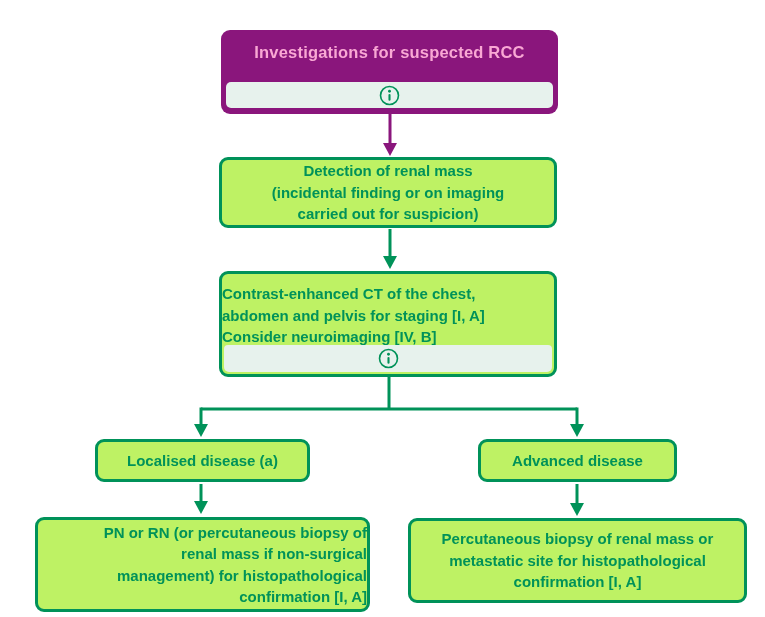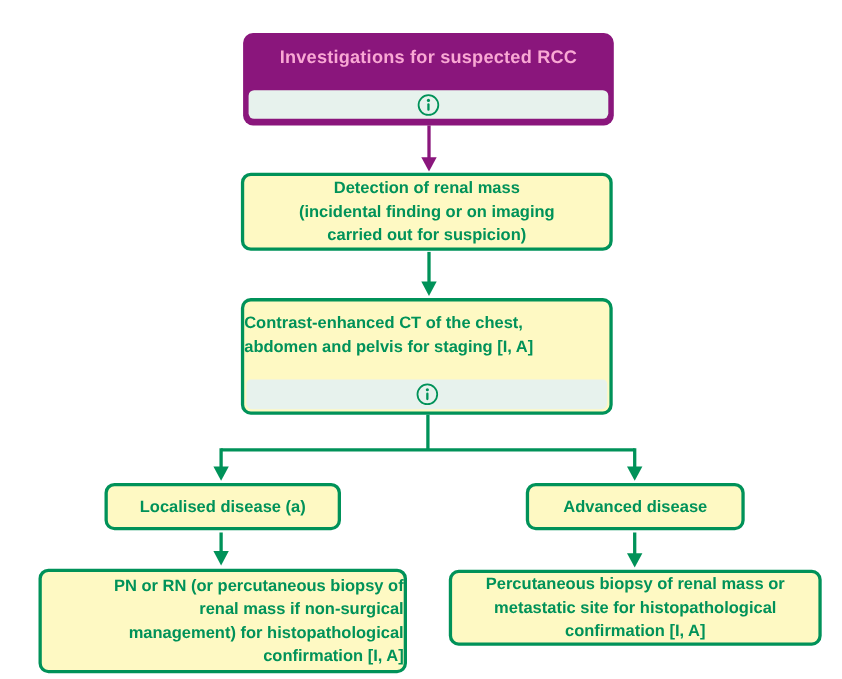--- a/index.html
+++ b/index.html
@@ -12,21 +12,21 @@
     overflow:hidden;
   }
   .connectors{position:absolute;left:0;top:0;z-index:0;}
   .node{
     position:absolute;
     box-sizing:border-box;
     z-index:1;
     text-align:center;
   }
   .green-box{
-    background:#fef9c3;
+    background:#bef264;
     border:3px solid #009259;
     border-radius:9px;
     color:#009259;
     display:flex;
     flex-direction:column;
     justify-content:center;
     align-items:center;
     font-size:15px;
     line-height:21.5px;
   }
@@ -118,20 +118,21 @@
   <div class="node green-box" style="left:219px;top:157px;width:338px;height:71px;">
     <div class="line">Detection of renal mass</div>
     <div class="line">(incidental finding or on imaging</div>
     <div class="line">carried out for suspicion)</div>
   </div>
 
   <div class="node green-box" style="left:219px;top:271px;width:338px;height:106px;justify-content:flex-start;">
     <div class="ct-text">
       <div class="line">Contrast-enhanced CT of the chest,</div>
       <div class="line">abdomen and pelvis for staging [I, A]</div>
+      <div class="line">Consider neuroimaging [IV, B]</div>
     </div>
     <div class="inner-strip">
       <svg class="info-icon" width="21" height="21" viewBox="0 0 22 22">
         <circle cx="11" cy="11" r="9.4" fill="none" stroke="currentColor" stroke-width="1.7"></circle>
         <circle cx="11" cy="6.6" r="1.5" fill="currentColor"></circle>
         <rect x="9.9" y="9.3" width="2.2" height="7.2" rx="1.1" fill="currentColor"></rect>
       </svg>
     </div>
   </div>
 
@@ -143,19 +144,19 @@
     <div class="line">Advanced disease</div>
   </div>
 
   <div class="node green-box" style="left:35px;top:517px;width:335px;height:95px;align-items:flex-end;">
     <div class="line">PN or RN (or percutaneous biopsy of</div>
     <div class="line">renal mass if non-surgical</div>
     <div class="line">management) for histopathological</div>
     <div class="line">confirmation [I, A]</div>
   </div>
 
-  <div class="node green-box" style="left:408px;top:518px;width:339px;height:69px;">
+  <div class="node green-box" style="left:408px;top:518px;width:339px;height:85px;">
     <div class="line">Percutaneous biopsy of renal mass or</div>
     <div class="line">metastatic site for histopathological</div>
     <div class="line">confirmation [I, A]</div>
   </div>
 
 </div>
 
 </body></html>

